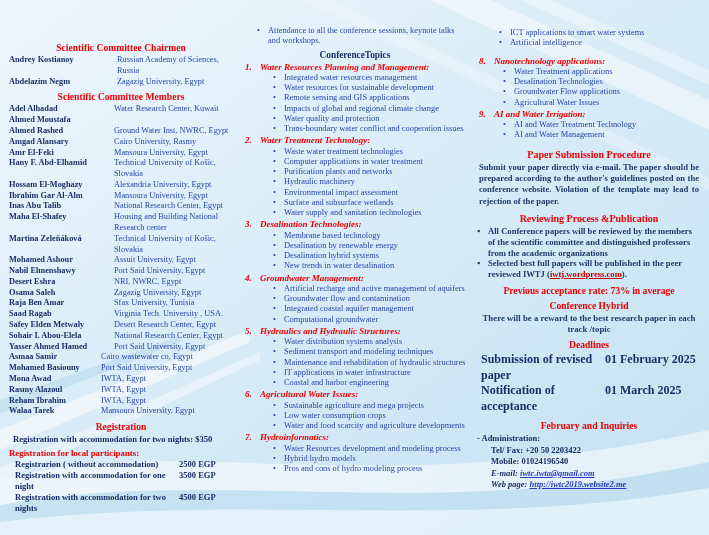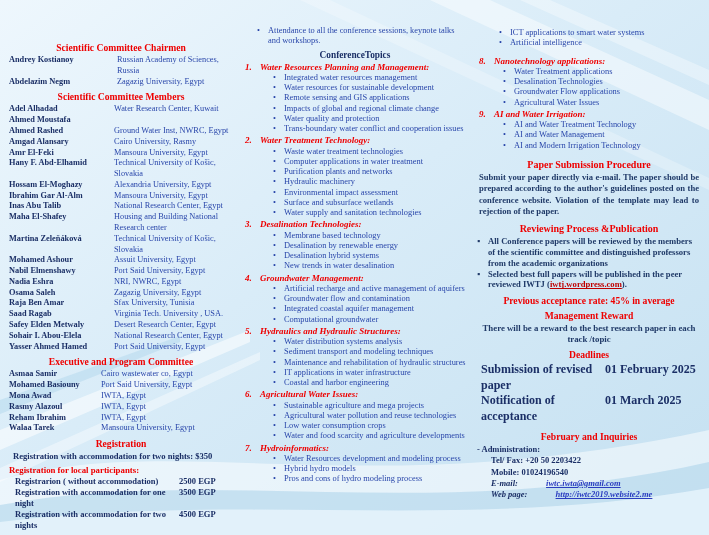--- a/index.html
+++ b/index.html
@@ -63,21 +63,21 @@
   .p-navy{color:var(--para);font-weight:bold;font-size:8.6px;line-height:1.3;text-align:justify;margin:1px 2px;}
   .sq .b::before{content:"\25AA";}
   .rv .bl{color:var(--para);font-weight:bold;font-size:8.6px;line-height:1.25;}
   .center-navy{color:var(--para);font-weight:bold;font-size:8.8px;text-align:center;line-height:1.25;margin:1px 4px;}
   .drow{display:flex;font-size:12px;font-weight:bold;color:var(--navy);line-height:1.3;margin-left:4px;}
   .drow .dl{flex:1;}
   .drow .dd{width:96px;flex:none;}
   .contact{font-size:8.5px;font-weight:bold;color:var(--navy);line-height:1.35;}
   .contact .ind{margin-left:14px;}
   .em{font-style:italic;}
-  a.lnk{color:var(--link);font-style:italic;font-weight:bold;text-decoration:underline;cursor:pointer;margin-left:26px;}
+  a.lnk{color:var(--link);font-style:italic;font-weight:bold;text-decoration:underline;cursor:pointer;}
   a.lnkred{color:var(--linkred);font-weight:bold;text-decoration:underline;cursor:pointer;}.gap6{height:6px;}
 </style>
 </head>
 <body>
 
 <div class="bg">
   <svg width="709" height="535" viewBox="0 0 709 535" preserveAspectRatio="none">
     <defs>
       <linearGradient id="g1" x1="0" y1="0" x2="1" y2="1">
         <stop offset="0" stop-color="#eef7fd"></stop>
@@ -179,21 +179,21 @@
           <span class="nm">Mohamed Ashour</span>
           <span class="af">Assuit University, Egypt</span>
         </div>
 
         <div class="crow memb">
           <span class="nm">Nabil Elmenshawy</span>
           <span class="af">Port Said University, Egypt</span>
         </div>
 
         <div class="crow memb">
-          <span class="nm">Nadia Eshra</span>
+          <span class="nm">Desert Eshra</span>
           <span class="af">NRI, NWRC, Egypt</span>
         </div>
 
         <div class="crow memb">
           <span class="nm">Osama Saleh</span>
           <span class="af">Zagazig University, Egypt</span>
         </div>
 
         <div class="crow memb">
           <span class="nm">Raja Ben Amar</span>
@@ -214,21 +214,20 @@
           <span class="nm">Sohair I. Abou-Elela</span>
           <span class="af">National Research Center, Egypt</span>
         </div>
 
         <div class="crow memb">
           <span class="nm">Yasser Ahmed Hamed</span>
           <span class="af">Port Said University, Egypt</span>
         </div>
       </div>
 
-    <div class="h-red">Executive and Program Committee</div>
     <div>
 
         <div class="crow exec">
           <span class="nm">Asmaa Samir</span>
           <span class="af">Cairo wastewater co, Egypt</span>
         </div>
 
         <div class="crow exec">
           <span class="nm">Mohamed Basiouny</span>
           <span class="af">Port Said University, Egypt</span>
@@ -471,24 +470,20 @@
             <span class="tnum">6.</span>
             <span class="ttl">Agricultural  Water Issues:</span>
           </div>
           <ul class="tlist">
 
               <li class="bl">
                 <span class="b"></span>
                 <span class="bt">Sustainable agriculture and  mega projects</span>
               </li>
 
-              <li class="bl">
-                <span class="b"></span>
-                <span class="bt">Agricultural water  pollution and reuse technologies</span>
-              </li>
 
               <li class="bl">
                 <span class="b"></span>
                 <span class="bt">Low water consumption crops</span>
               </li>
 
               <li class="bl">
                 <span class="b"></span>
                 <span class="bt">Water and food  scarcity and  agriculture developments</span>
               </li>
@@ -577,46 +572,42 @@
               <li class="bl">
                 <span class="b"></span>
                 <span class="bt">AI and Water Treatment Technology</span>
               </li>
 
               <li class="bl">
                 <span class="b"></span>
                 <span class="bt">AI and Water Management</span>
               </li>
 
-              <li class="bl">
-                <span class="b"></span>
-                <span class="bt">AI and Modern Irrigation Technology</span>
-              </li>
             </ul>
         </div>
       </div>
 
     <div class="h-red" style="margin-top:8px;font-size:10px;">Paper Submission Procedure</div>
     <div class="p-navy">Submit your paper directly via e-mail. The paper should be prepared according to the author's guidelines posted on the conference website. Violation of the template may lead to rejection of the paper.</div>
 
     <div class="h-red" style="margin-top:6px;font-size:10px;">Reviewing Process &amp;Publication</div>
     <ul class="rv sq">
       <li class="bl">
         <span class="b"></span>
         <span class="bt">All Conference papers will be reviewed by the members of the scientific committee and distinguished professors from the  academic organizations</span>
       </li>
       <li class="bl">
         <span class="b"></span>
         <span class="bt"><span>Selected best  full papers will be published in the peer reviewed  IWTJ (</span><a class="lnkred">iwtj.wordpress.com</a><span>).</span></span>
       </li>
     </ul>
 
-    <div class="h-red" style="margin-top:5px;">Previous acceptance rate: 45% in average</div>
-
-    <div class="h-red" style="margin-top:4px;">Management Reward</div>
+    <div class="h-red" style="margin-top:5px;">Previous acceptance rate: 73% in average</div>
+
+    <div class="h-red" style="margin-top:4px;">Conference Hybrid</div>
     <div class="center-navy">There will be a reward to the best research paper in each track /topic</div>
 
     <div class="h-red" style="margin-top:4px;">Deadlines</div>
     <div>
 
         <div class="drow">
           <span class="dl">Submission of revised  paper</span>
           <span class="dd">01 February 2025</span>
         </div>
 

